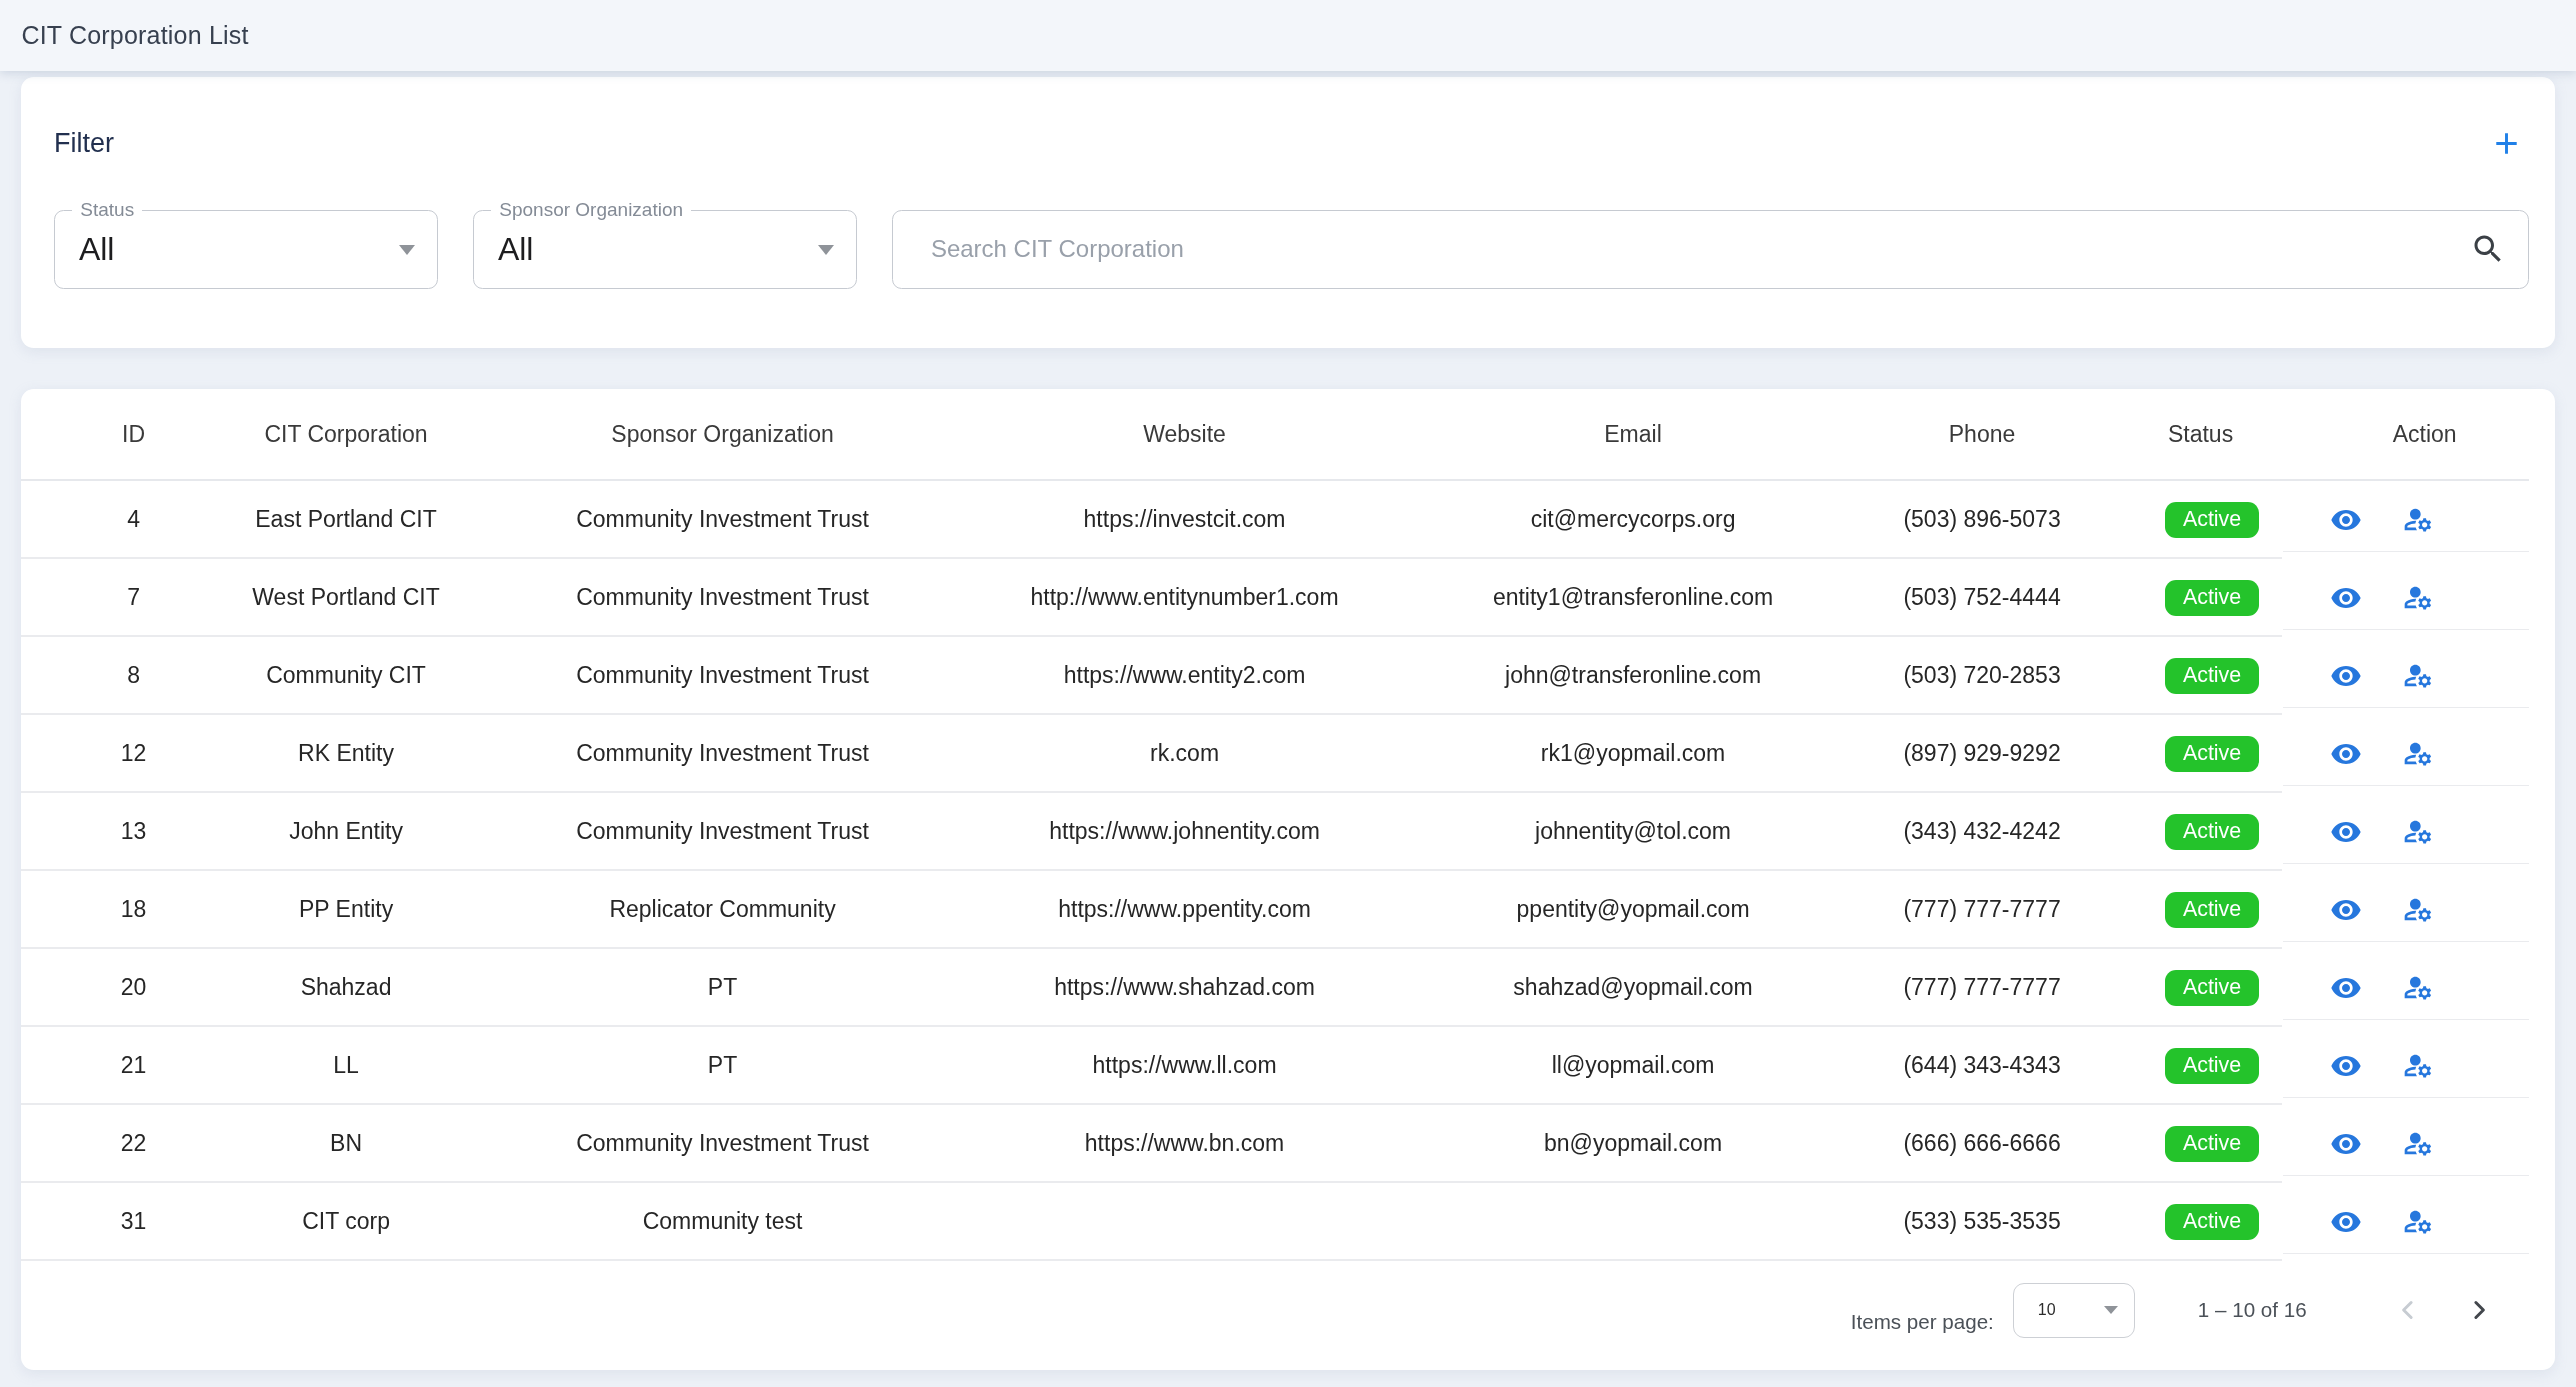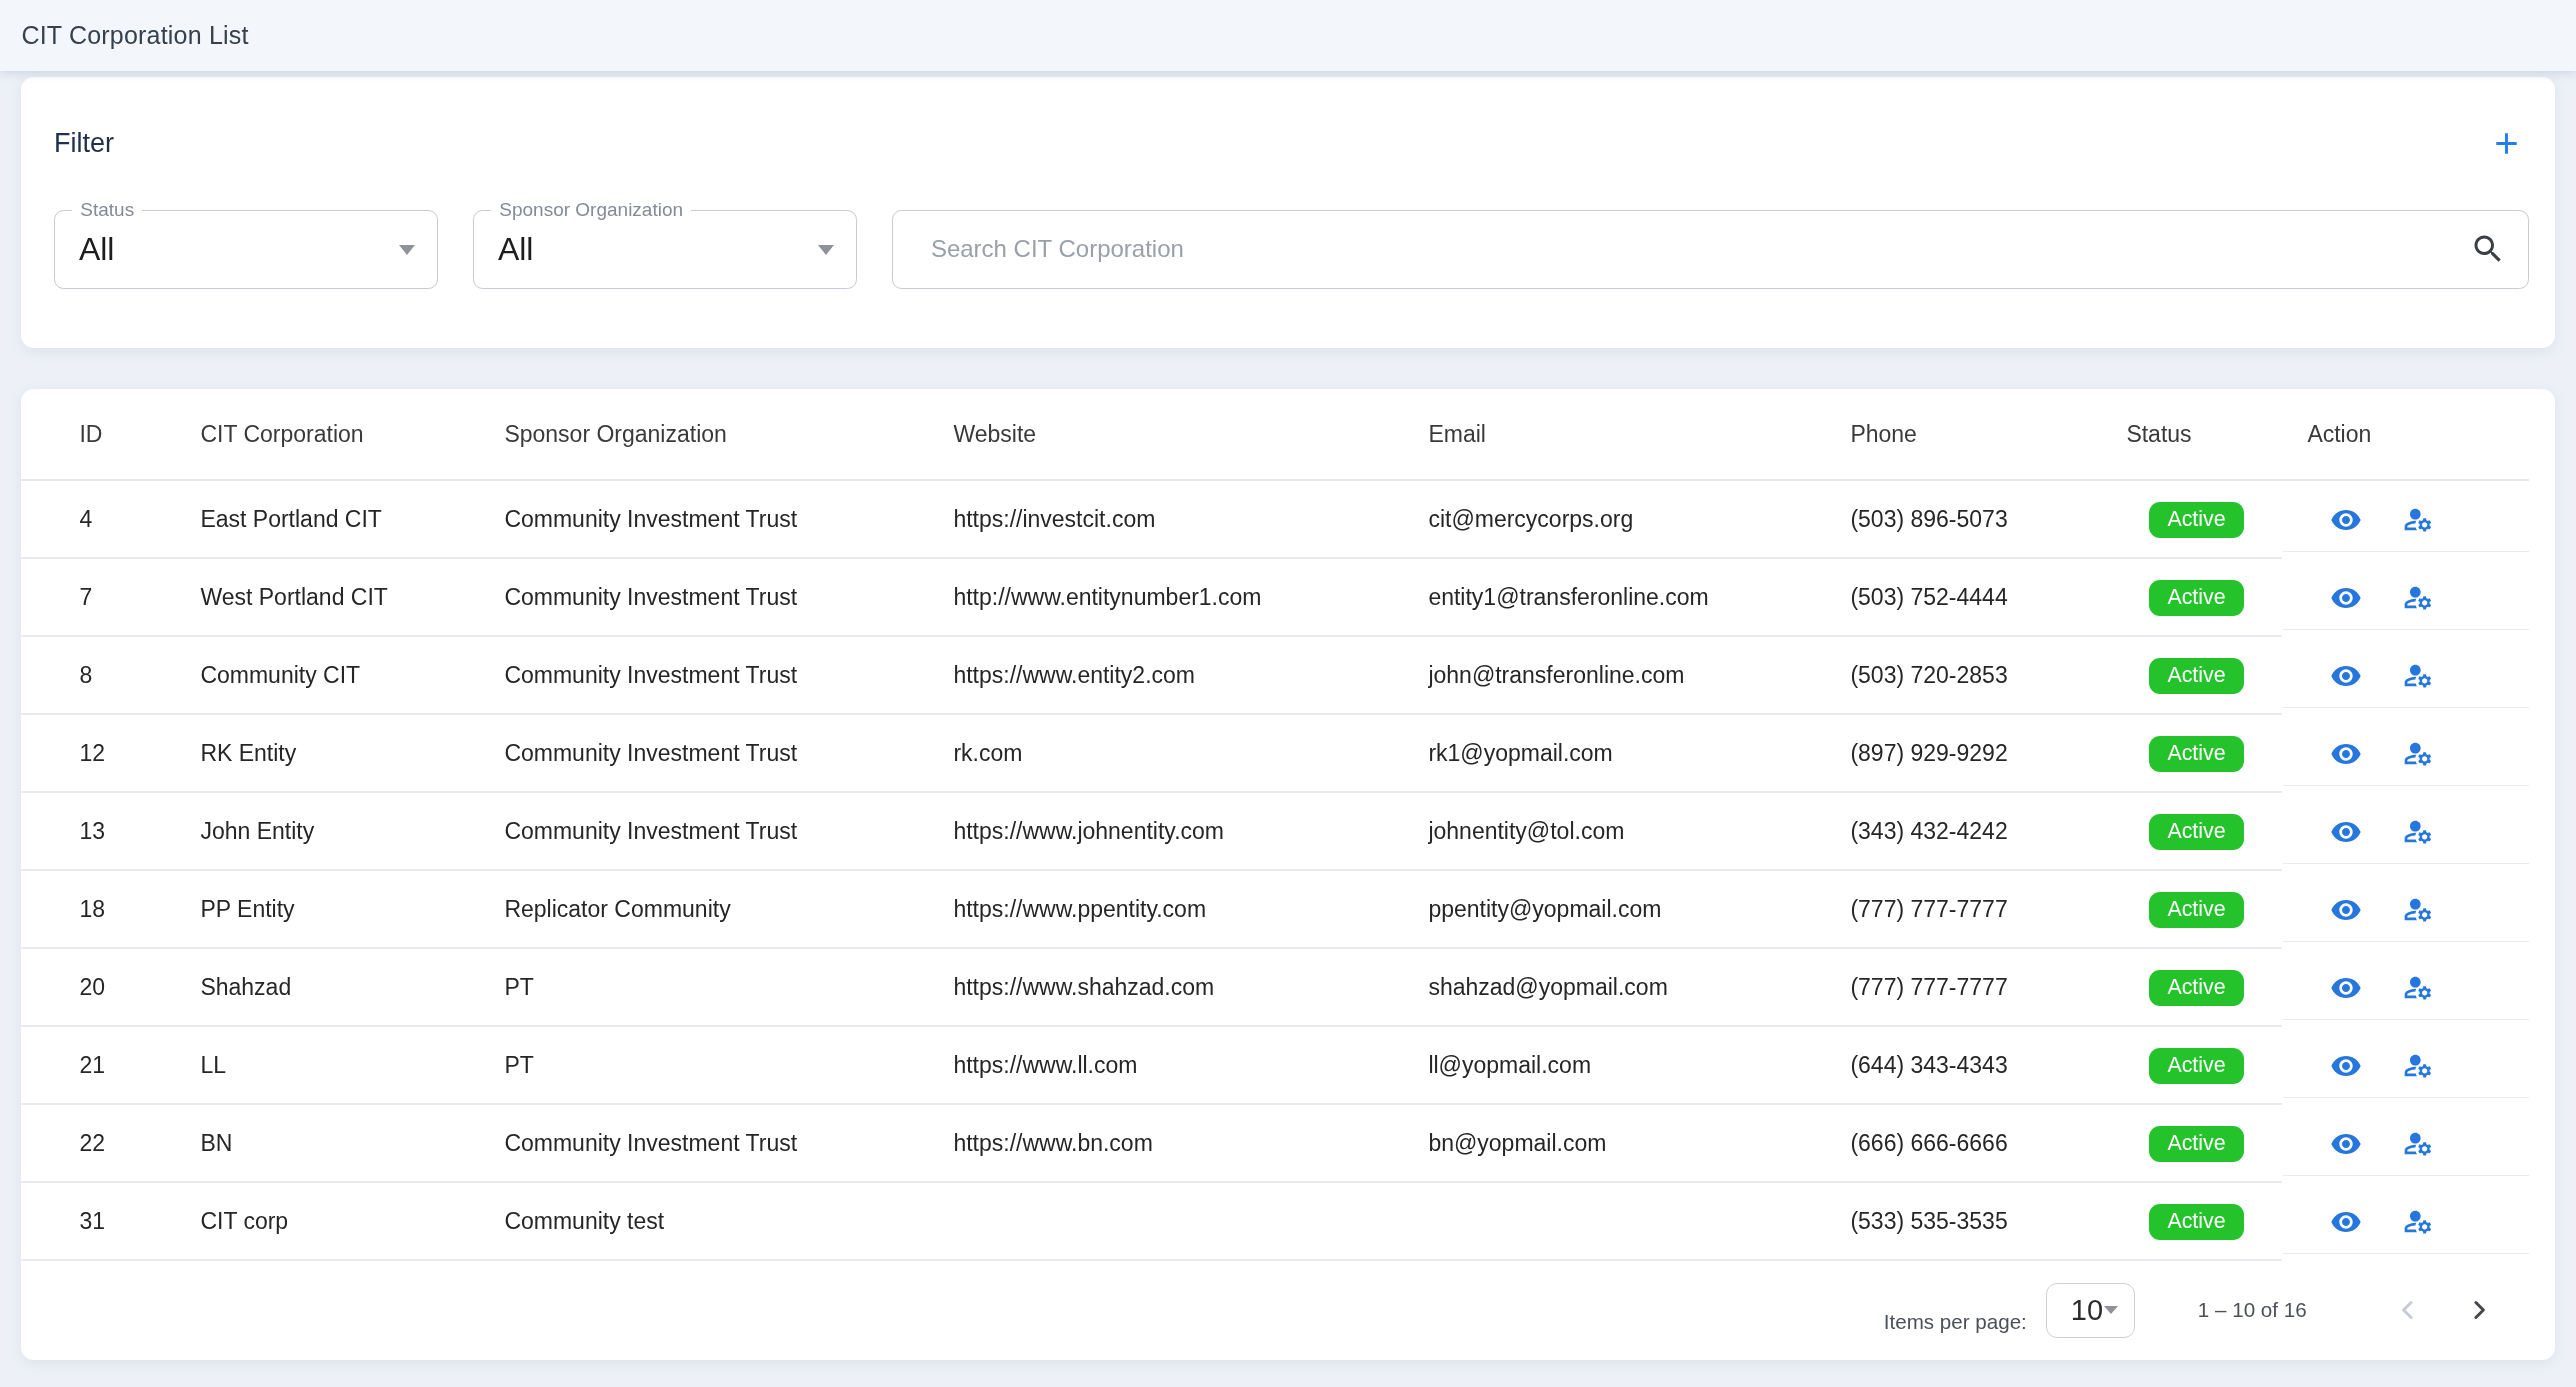--- a/index.html
+++ b/index.html
@@ -61,21 +61,21 @@
     display: flex; align-items: center; padding: 0 22px 0 36px;
     background: #fff;
   }
   .search-field input {
     flex: 1; border: none; outline: none; background: transparent;
     font-size: 24px; color: #222; font-family: inherit;
   }
   .search-field input::placeholder { color: #99a0aa; opacity: 1; }
 
   
-  .table-card { margin-top: 41px; padding-bottom: 0; }
+  .table-card { margin-top: 41px; padding-bottom: 10px; text-align: center; }
 
   .thead, .trow {
     display: grid;
     grid-template-columns: 121px 304px 449px 475px 422px 276px 161px 1fr;
     align-items: center;
     padding-left: 58px;
   }
   .thead {
     height: 92px; position: relative;
     font-size: 23px; font-weight: 500; color: #3a3a3a;
@@ -106,25 +106,25 @@
   .action-cell { display: flex; align-items: center; gap: 40px; padding-left: 43px; }
   .icon-btn { width: 32px; height: 32px; display: flex; align-items: center; justify-content: center; cursor: pointer; }
 
   
   .paginator {
     height: 99px; display: flex; align-items: center; justify-content: flex-end;
     padding-right: 57px; font-size: 20.6px; color: #4b5158;
   }
   .pp-label { margin-right: 19px; margin-top: 24px; }
   .pp-select {
-    width: 89px; height: 55px;
+    width: 122px; height: 55px;
     border: 1.6px solid #cdd0d5; border-radius: 11px;
     display: flex; align-items: center; justify-content: space-between;
     padding: 0 16px 0 24px; margin-right: 63px;
-    font-size: 29px; color: #2c2c2c; cursor: pointer; background: #fff;
+    font-size: 16px; color: #2c2c2c; cursor: pointer; background: #fff;
   }
   .pp-tri {
     width: 0; height: 0;
     border-left: 7.1px solid transparent; border-right: 7.1px solid transparent;
     border-top: 8.7px solid #8f9399;
   }
   .range { margin-right: 49px; }
   .nav-btn { width: 38px; height: 38px; display: flex; align-items: center; justify-content: center; margin-left: 33px; }
   .nav-btn.enabled { cursor: pointer; }
 </style>

